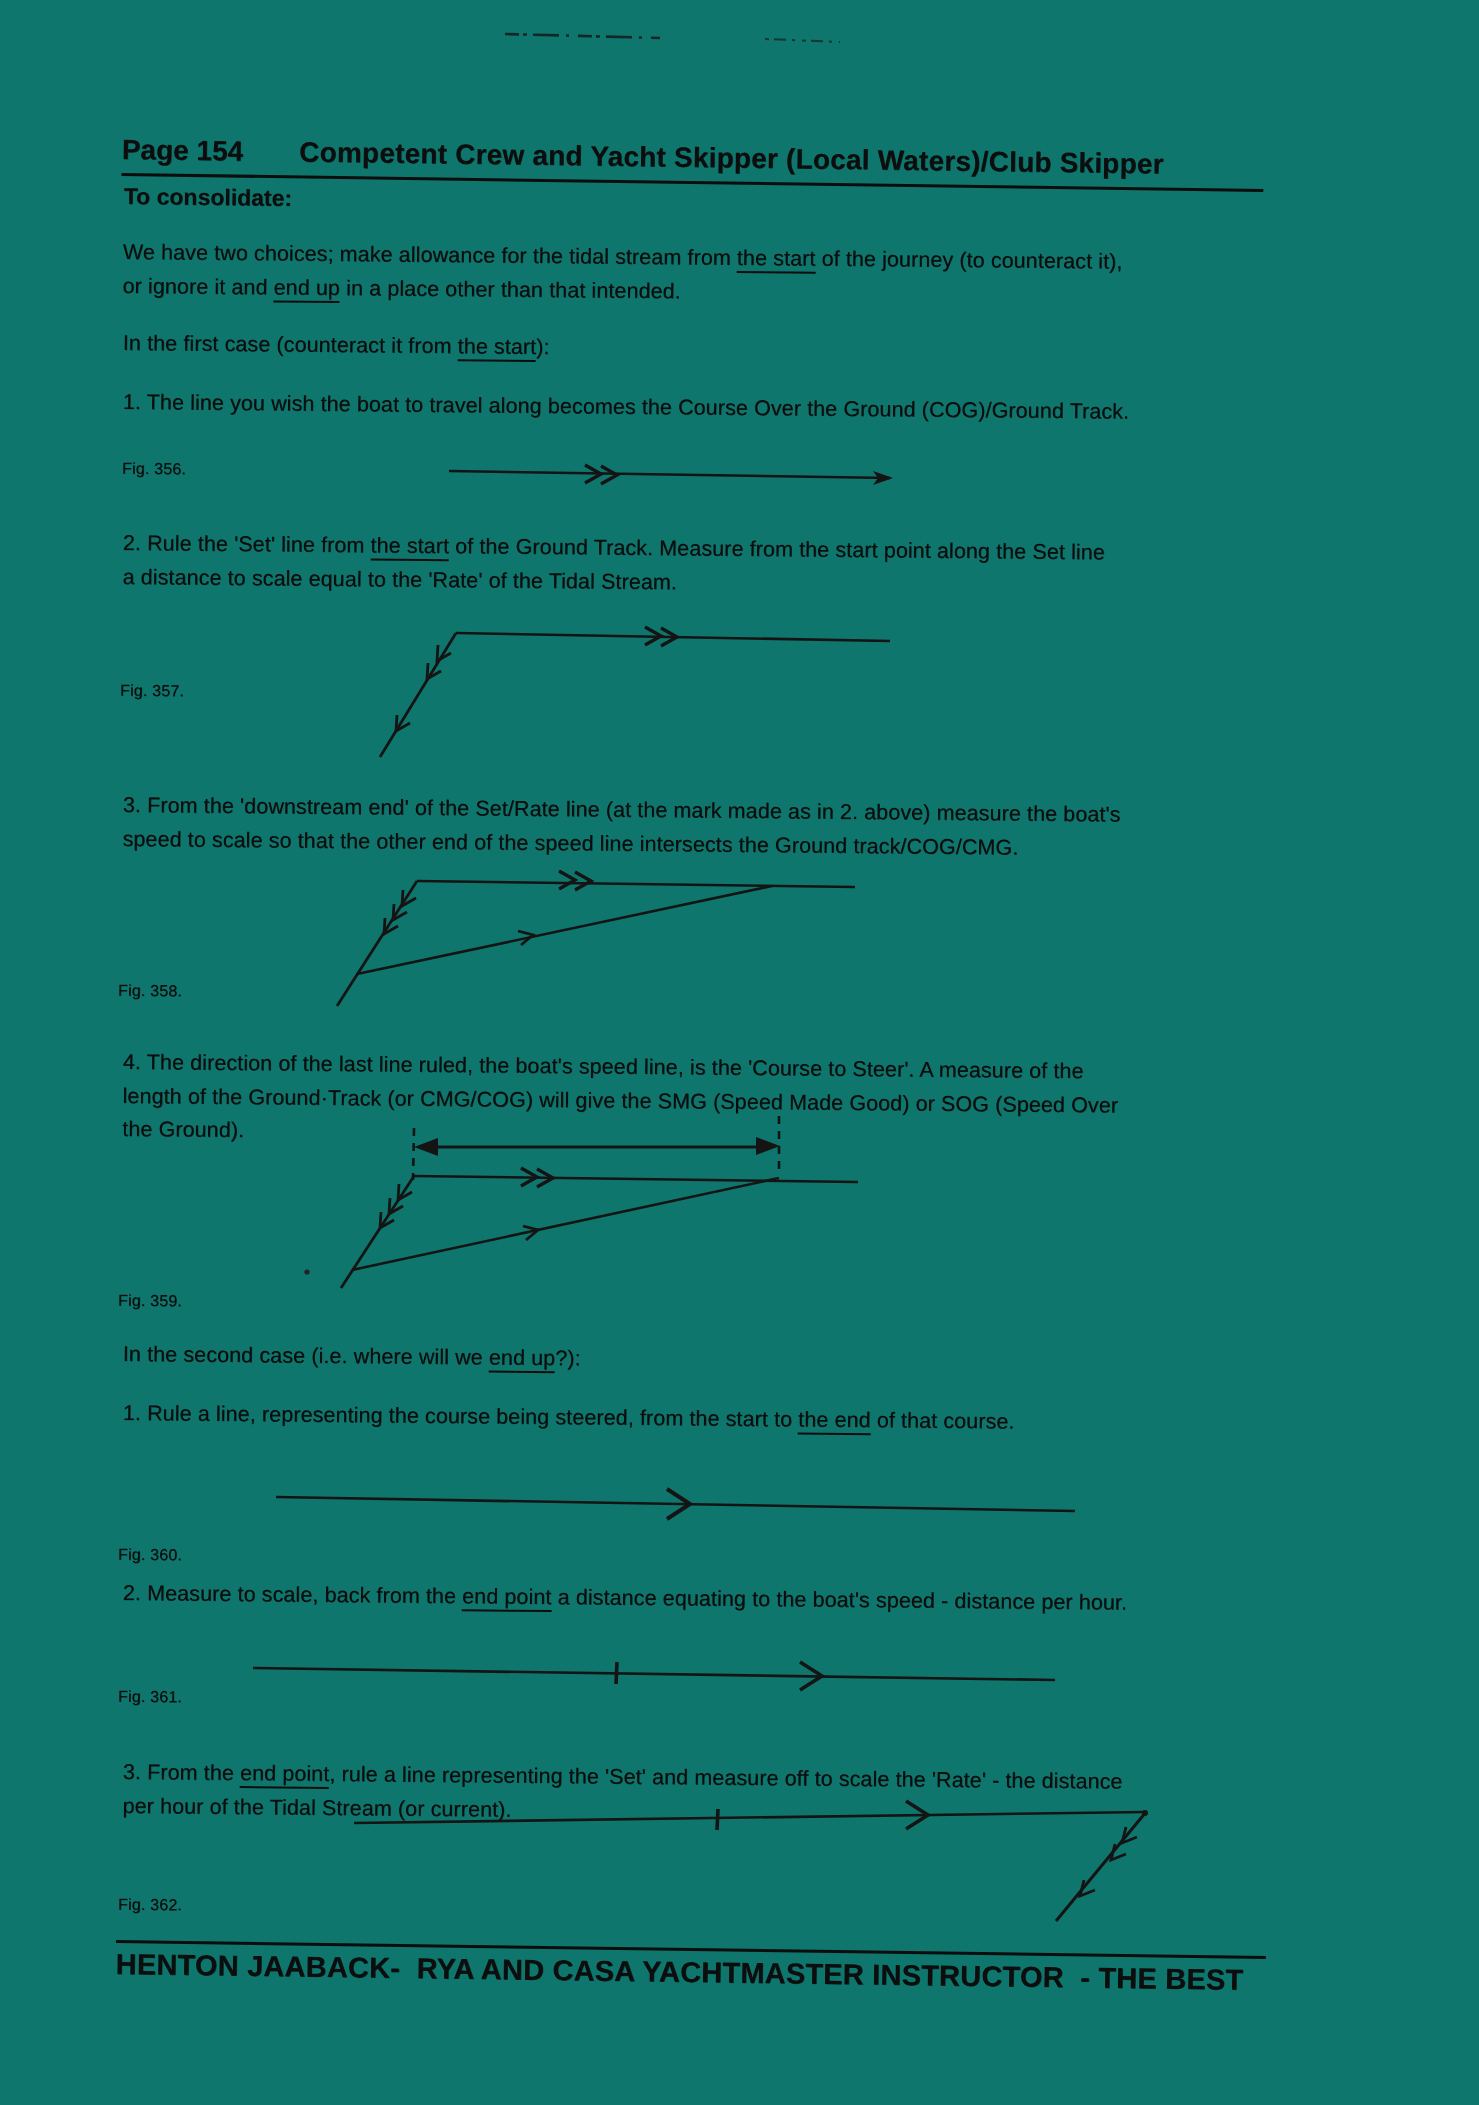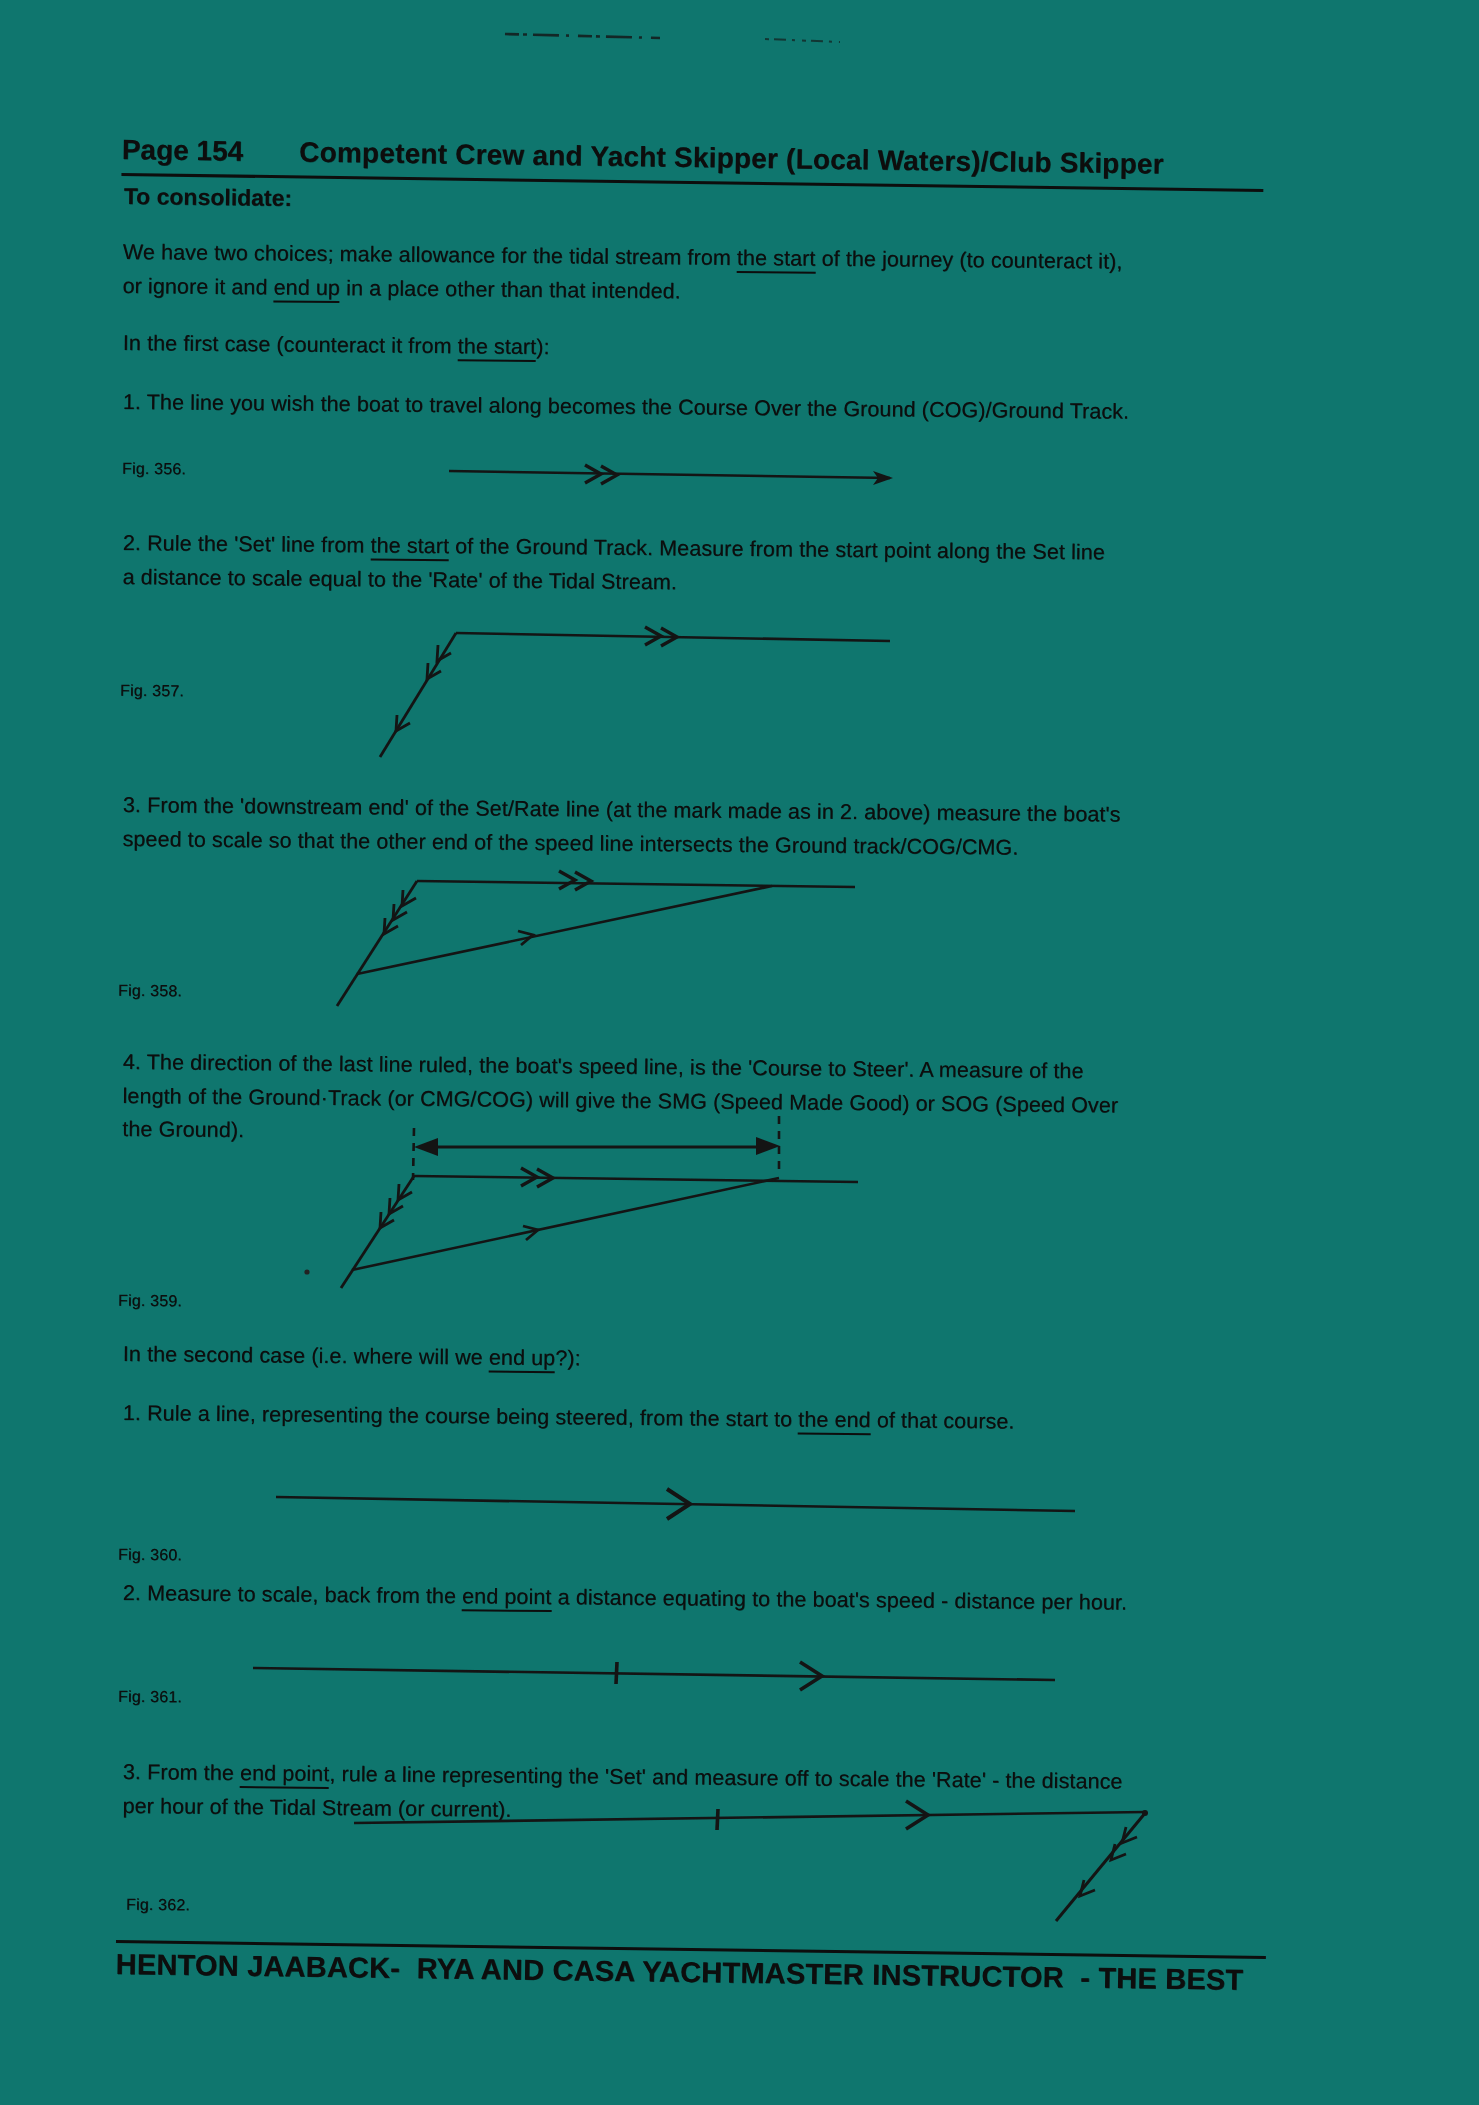--- a/index.html
+++ b/index.html
@@ -37,21 +37,21 @@
     position:absolute;font-size:16px;letter-spacing:.2px;
     text-shadow:.45px .35px 0 rgba(0,0,0,.55);
     transform:rotate(.5deg);
   }
   #p-intro{top:236px;} #p-case1{top:327px;} #p-s1{top:386px;}
   #p-s2{top:527px;} #p-s3{top:789px;} #p-s4{top:1046px;}
   #p-case2{top:1338px;} #p-c2s1{top:1397px;} #p-c2s2{top:1577px;} #p-c2s3{top:1756px;}
   #l356{left:122px;top:460px;} #l357{left:120px;top:682px;}
   #l358{left:118px;top:982px;} #l359{left:118px;top:1276px;margin-top:16px;}
   #l360{left:118px;top:1506px;margin-top:40px;} #l361{left:118px;top:1688px;}
-  #l362{left:126px;top:1896px;}
+  #l362{left:118px;top:1896px;}
   .figsvg{position:absolute;left:0;top:0;}
   .footer{
     position:absolute;left:116px;top:1940px;width:1150px;
     border-top:3px solid #0d0d0d;padding-top:5px;
     font-weight:bold;font-size:29px;letter-spacing:.2px;white-space:pre;
     transform:rotate(.8deg);transform-origin:left top;
     text-shadow:.6px .4px 0 rgba(0,0,0,.6);
   }
   svg .ln{stroke:#141414;fill:none;}
 </style>

